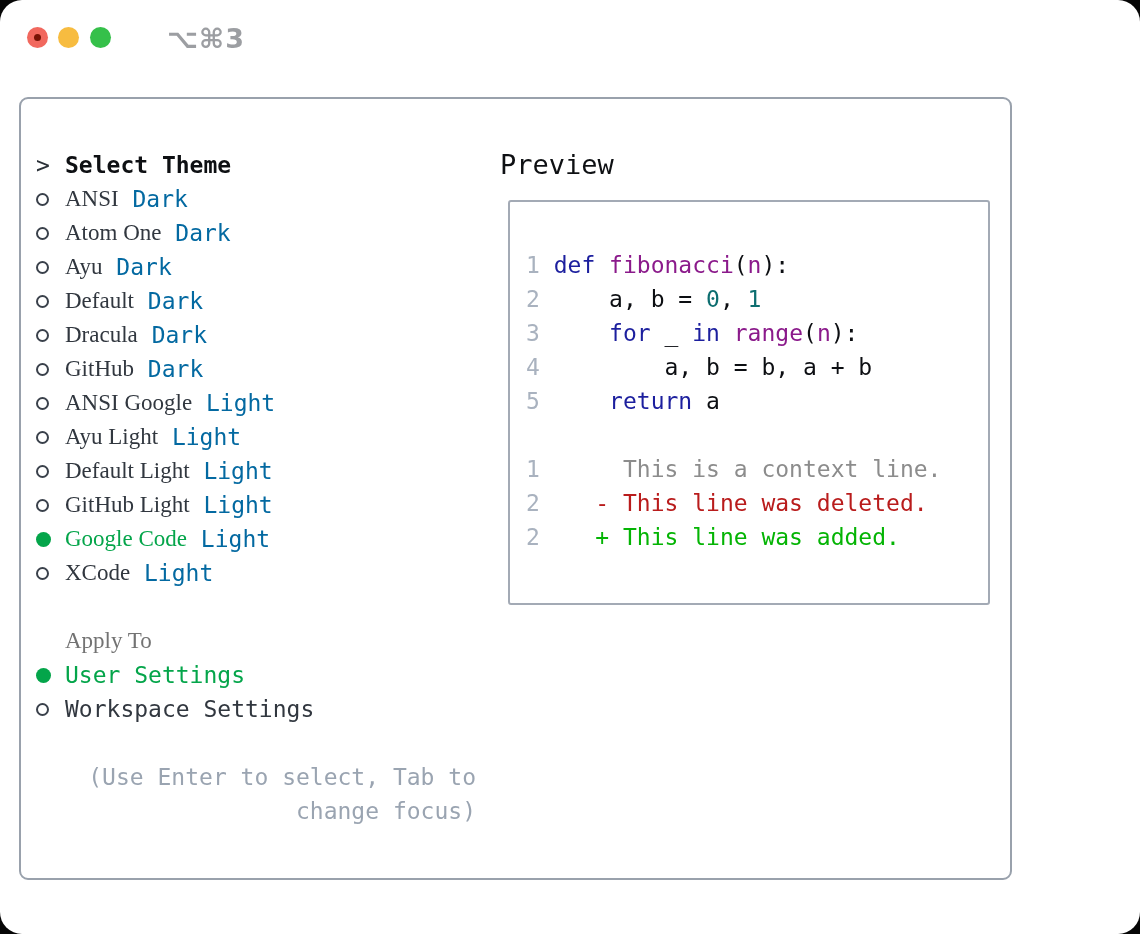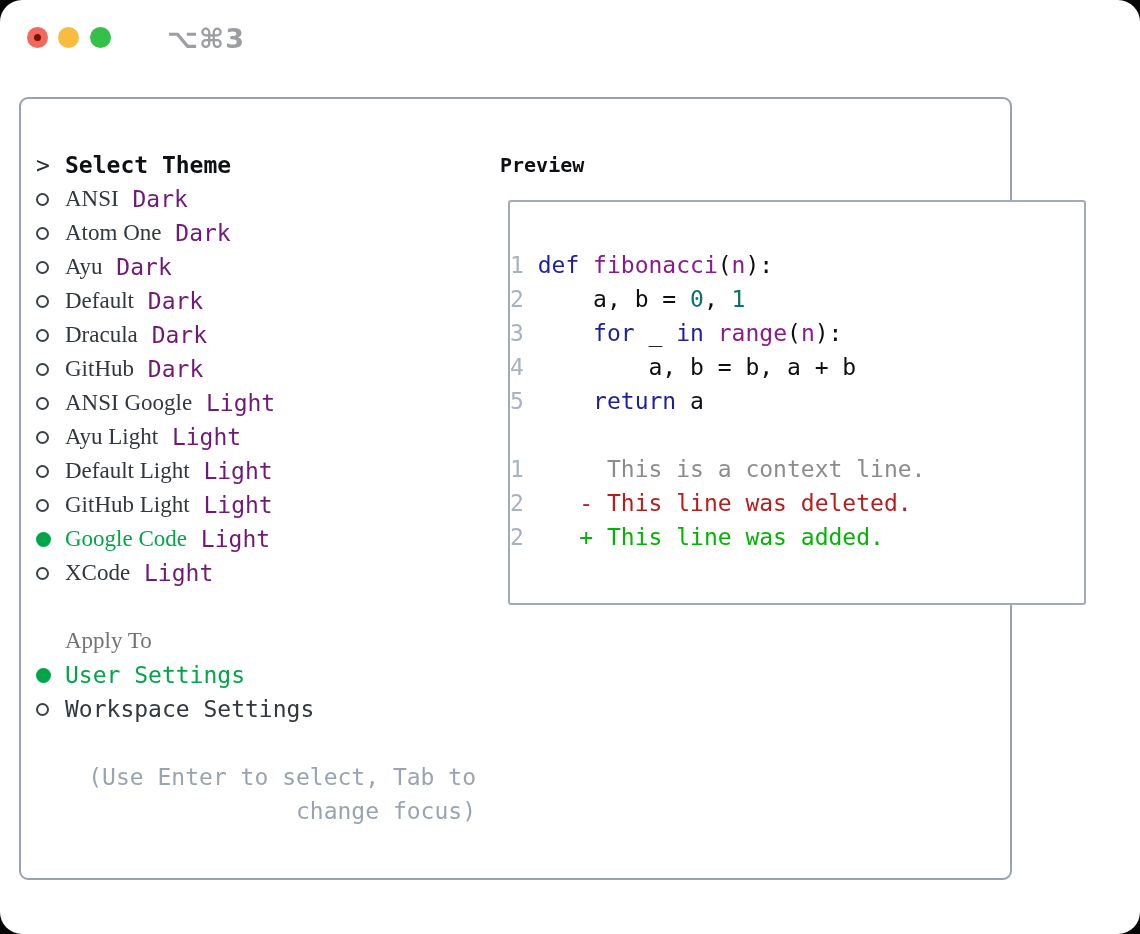--- a/index.html
+++ b/index.html
@@ -26,33 +26,33 @@
   }
   .left-col{position:absolute;left:15px;top:49px;width:440px;}
   .row{height:34px;display:flex;align-items:center;font-size:23px;color:#31373f;white-space:pre;}
   .gutter{width:29px;flex:none;display:flex;align-items:center;}
   .prompt-char{color:#2b3138;}
   .list-title{font-weight:bold;color:#0e1013;}
   .radio{width:13px;height:13px;border:2px solid #3a414b;border-radius:50%;box-sizing:border-box;}
   .radio.on{width:15px;height:15px;border:none;background:#04a54a;}
   .tname{color:#31373f;font-family:Liberation Serif, serif;}
   .theme-row.selected .tname{color:#04a54a;}
-  .variant{color:#701a75;margin-left:1ch;}
+  .variant{color:#0369a1;margin-left:1ch;}
   .apply-title{color:#737373;font-family:Liberation Serif, serif;}
   .opt-label{color:#31373f;}
   .apply-row.selected .opt-label{color:#04a54a;}
   .spacer{height:34px;}
   .help-line{height:34px;line-height:34px;font-size:23px;color:#9aa4b1;white-space:pre;text-align:right;}
   
   .preview-title{position:absolute;left:479px;top:49px;height:34px;line-height:34px;
-    font-size:20px;font-weight:bold;color:#0e1013;}
+    font-size:27px;font-weight:normal;color:#0e1013;}
   .preview-box{
-    position:absolute;left:487px;top:101px;width:578px;height:405px;
+    position:absolute;left:487px;top:101px;width:482px;height:405px;
     border:2px solid #a3aab5;border-radius:3px;box-sizing:border-box;background:#fff;
-    padding:46px 0 0 0;overflow:hidden;
+    padding:46px 0 0 16px;overflow:hidden;
   }
   .cline{height:34px;line-height:34px;font-size:23px;white-space:pre;}
   .ln{color:#a9b2bf;}
   .tok.pln{color:#0c0e12;}
   .tok.kwd{color:#1c1f9e;}
   .tok.fn{color:#8b1a8b;}
   .tok.num{color:#0d6e70;}
   .tok.ctx{color:#8c8c8c;text-align:center;}
   .tok.del{color:#b91c1c;text-align:right;}
   .tok.add{color:#04b404;}

